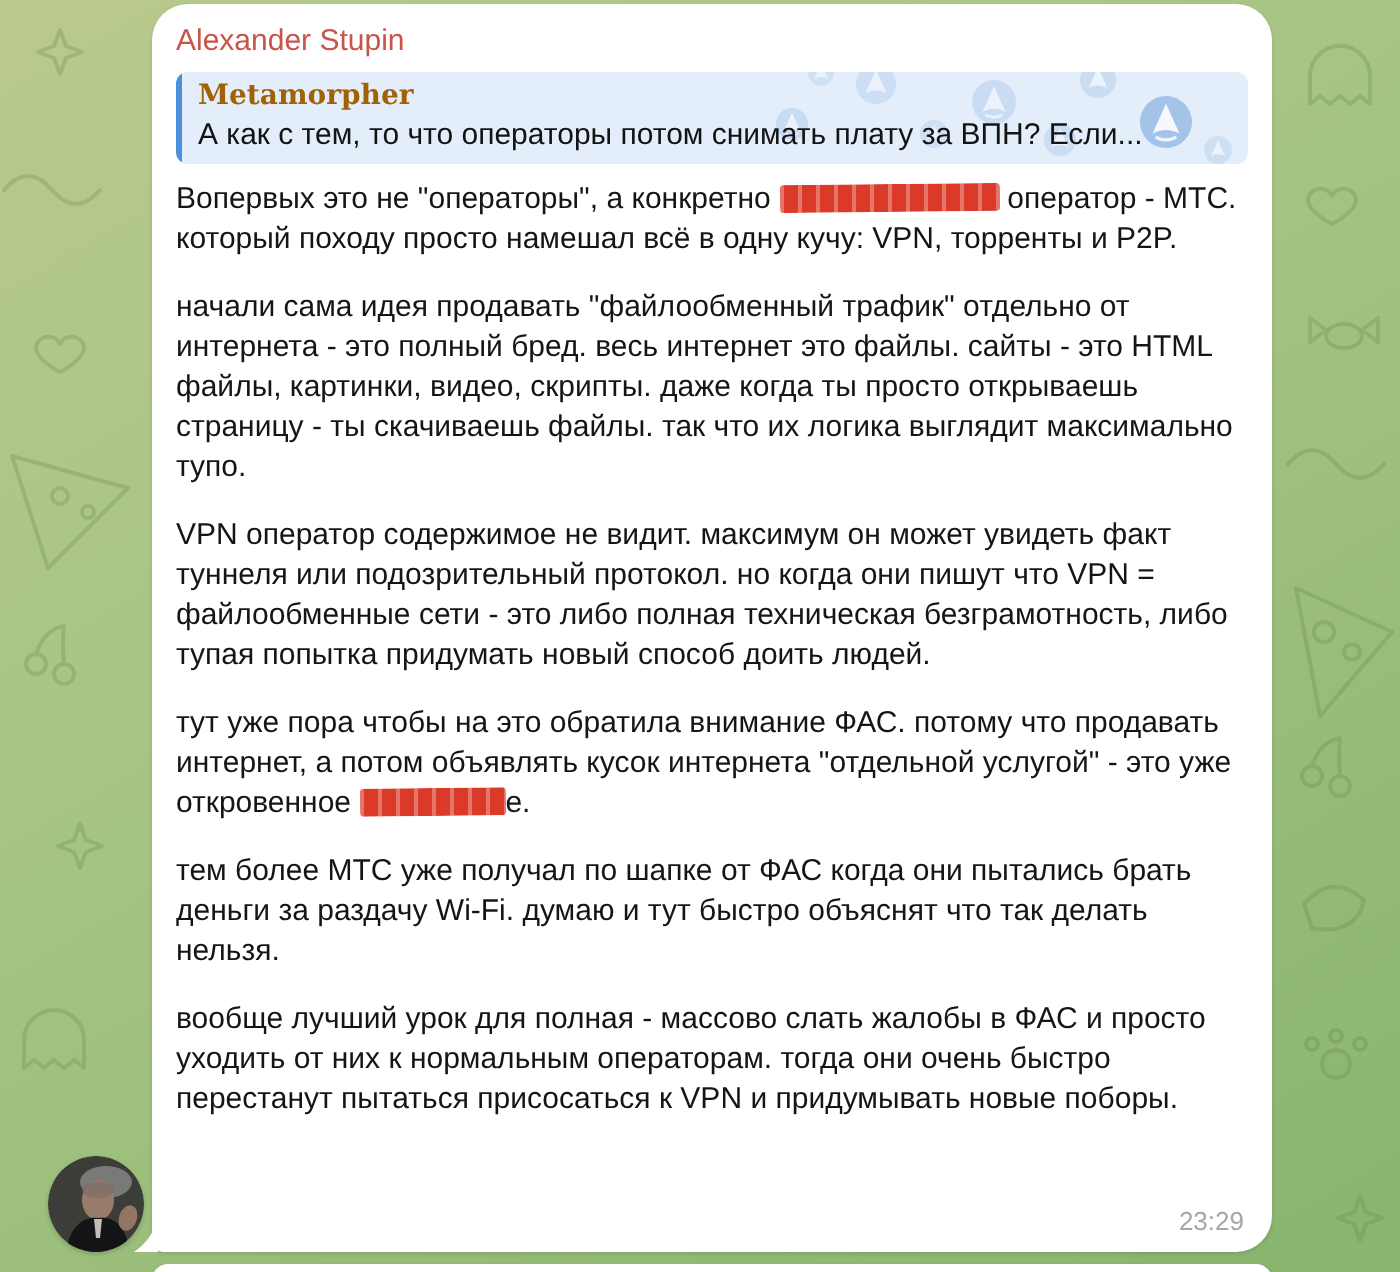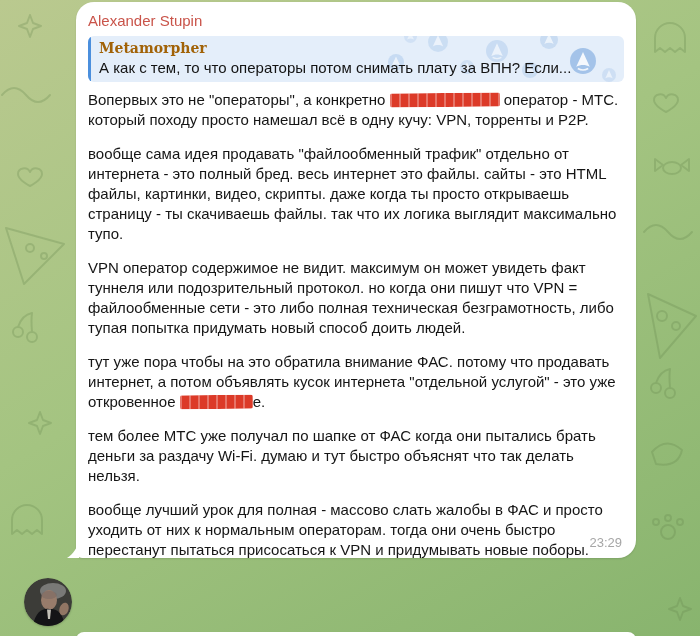--- a/index.html
+++ b/index.html
@@ -5,21 +5,21 @@
   html,body{margin:0;padding:0;}
   body{
     width:700px;height:636px;position:relative;overflow:hidden;
     font-family:"Liberation Sans",sans-serif;
     background:linear-gradient(150deg,#bac98f 0%,#a4c481 45%,#88b46e 100%);
   }
   .doodles{position:absolute;left:0;top:0;pointer-events:none;}
 
   
   .bubble{
-    position:absolute;left:76px;top:2px;width:560px;height:556px;
+    position:absolute;left:76px;top:2px;width:560px;height:624px;
     background:#ffffff;border-radius:18px 18px 18px 6px;
     box-shadow:0 1px 2px rgba(0,0,0,.12);
     box-sizing:border-box;padding:8px 12px;
   }
   .tail{position:absolute;left:-9px;bottom:0;}
 
   .sender-name{
     font-size:15px;line-height:18px;color:#c9544a;margin:2px 0 6px 0;
     cursor:pointer;font-weight:500;
   }
@@ -181,21 +181,21 @@
           </svg>
         </span>
     </span>
 
     <div class="quote-author">Metamorpher</div>
     <div class="quote-preview">А как с тем, то что операторы потом снимать плату за ВПН? Если...</div>
   </div>
 
   <div class="msg-text">
     <p><span>Вопервых это не "операторы", а конкретно </span><span class="redaction red-1"></span><span> оператор - МТС. который походу просто намешал всё в одну кучу: VPN, торренты и P2P.</span></p>
-    <p><span>вообще сама идея продавать "файлообменный трафик" отдельно от интернета - это полный бред. весь интернет это файлы. сайты - это HTML файлы, картинки, видео, скрипты. даже когда ты просто открываешь страницу - ты скачиваешь файлы. так что их логика выглядит максимально тупо.</span></p>
+    <p><span>начали сама идея продавать "файлообменный трафик" отдельно от интернета - это полный бред. весь интернет это файлы. сайты - это HTML файлы, картинки, видео, скрипты. даже когда ты просто открываешь страницу - ты скачиваешь файлы. так что их логика выглядит максимально тупо.</span></p>
     <p><span>VPN оператор содержимое не видит. максимум он может увидеть факт туннеля или подозрительный протокол. но когда они пишут что VPN = файлообменные сети - это либо полная техническая безграмотность, либо тупая попытка придумать новый способ доить людей.</span></p>
     <p><span>тут уже пора чтобы на это обратила внимание ФАС. потому что продавать интернет, а потом объявлять кусок интернета "отдельной услугой" - это уже откровенное </span><span class="redaction red-2"></span><span>е.</span></p>
     <p><span>тем более МТС уже получал по шапке от ФАС когда они пытались брать деньги за раздачу Wi-Fi. думаю и тут быстро объяснят что так делать нельзя.</span></p>
     <p><span>вообще лучший урок для полная - массово слать жалобы в ФАС и просто уходить от них к нормальным операторам. тогда они очень быстро перестанут пытаться присосаться к VPN и придумывать новые поборы.</span></p>
   </div>
 
   <div class="timestamp">23:29</div>
 </div>
 
 <div class="avatar">

